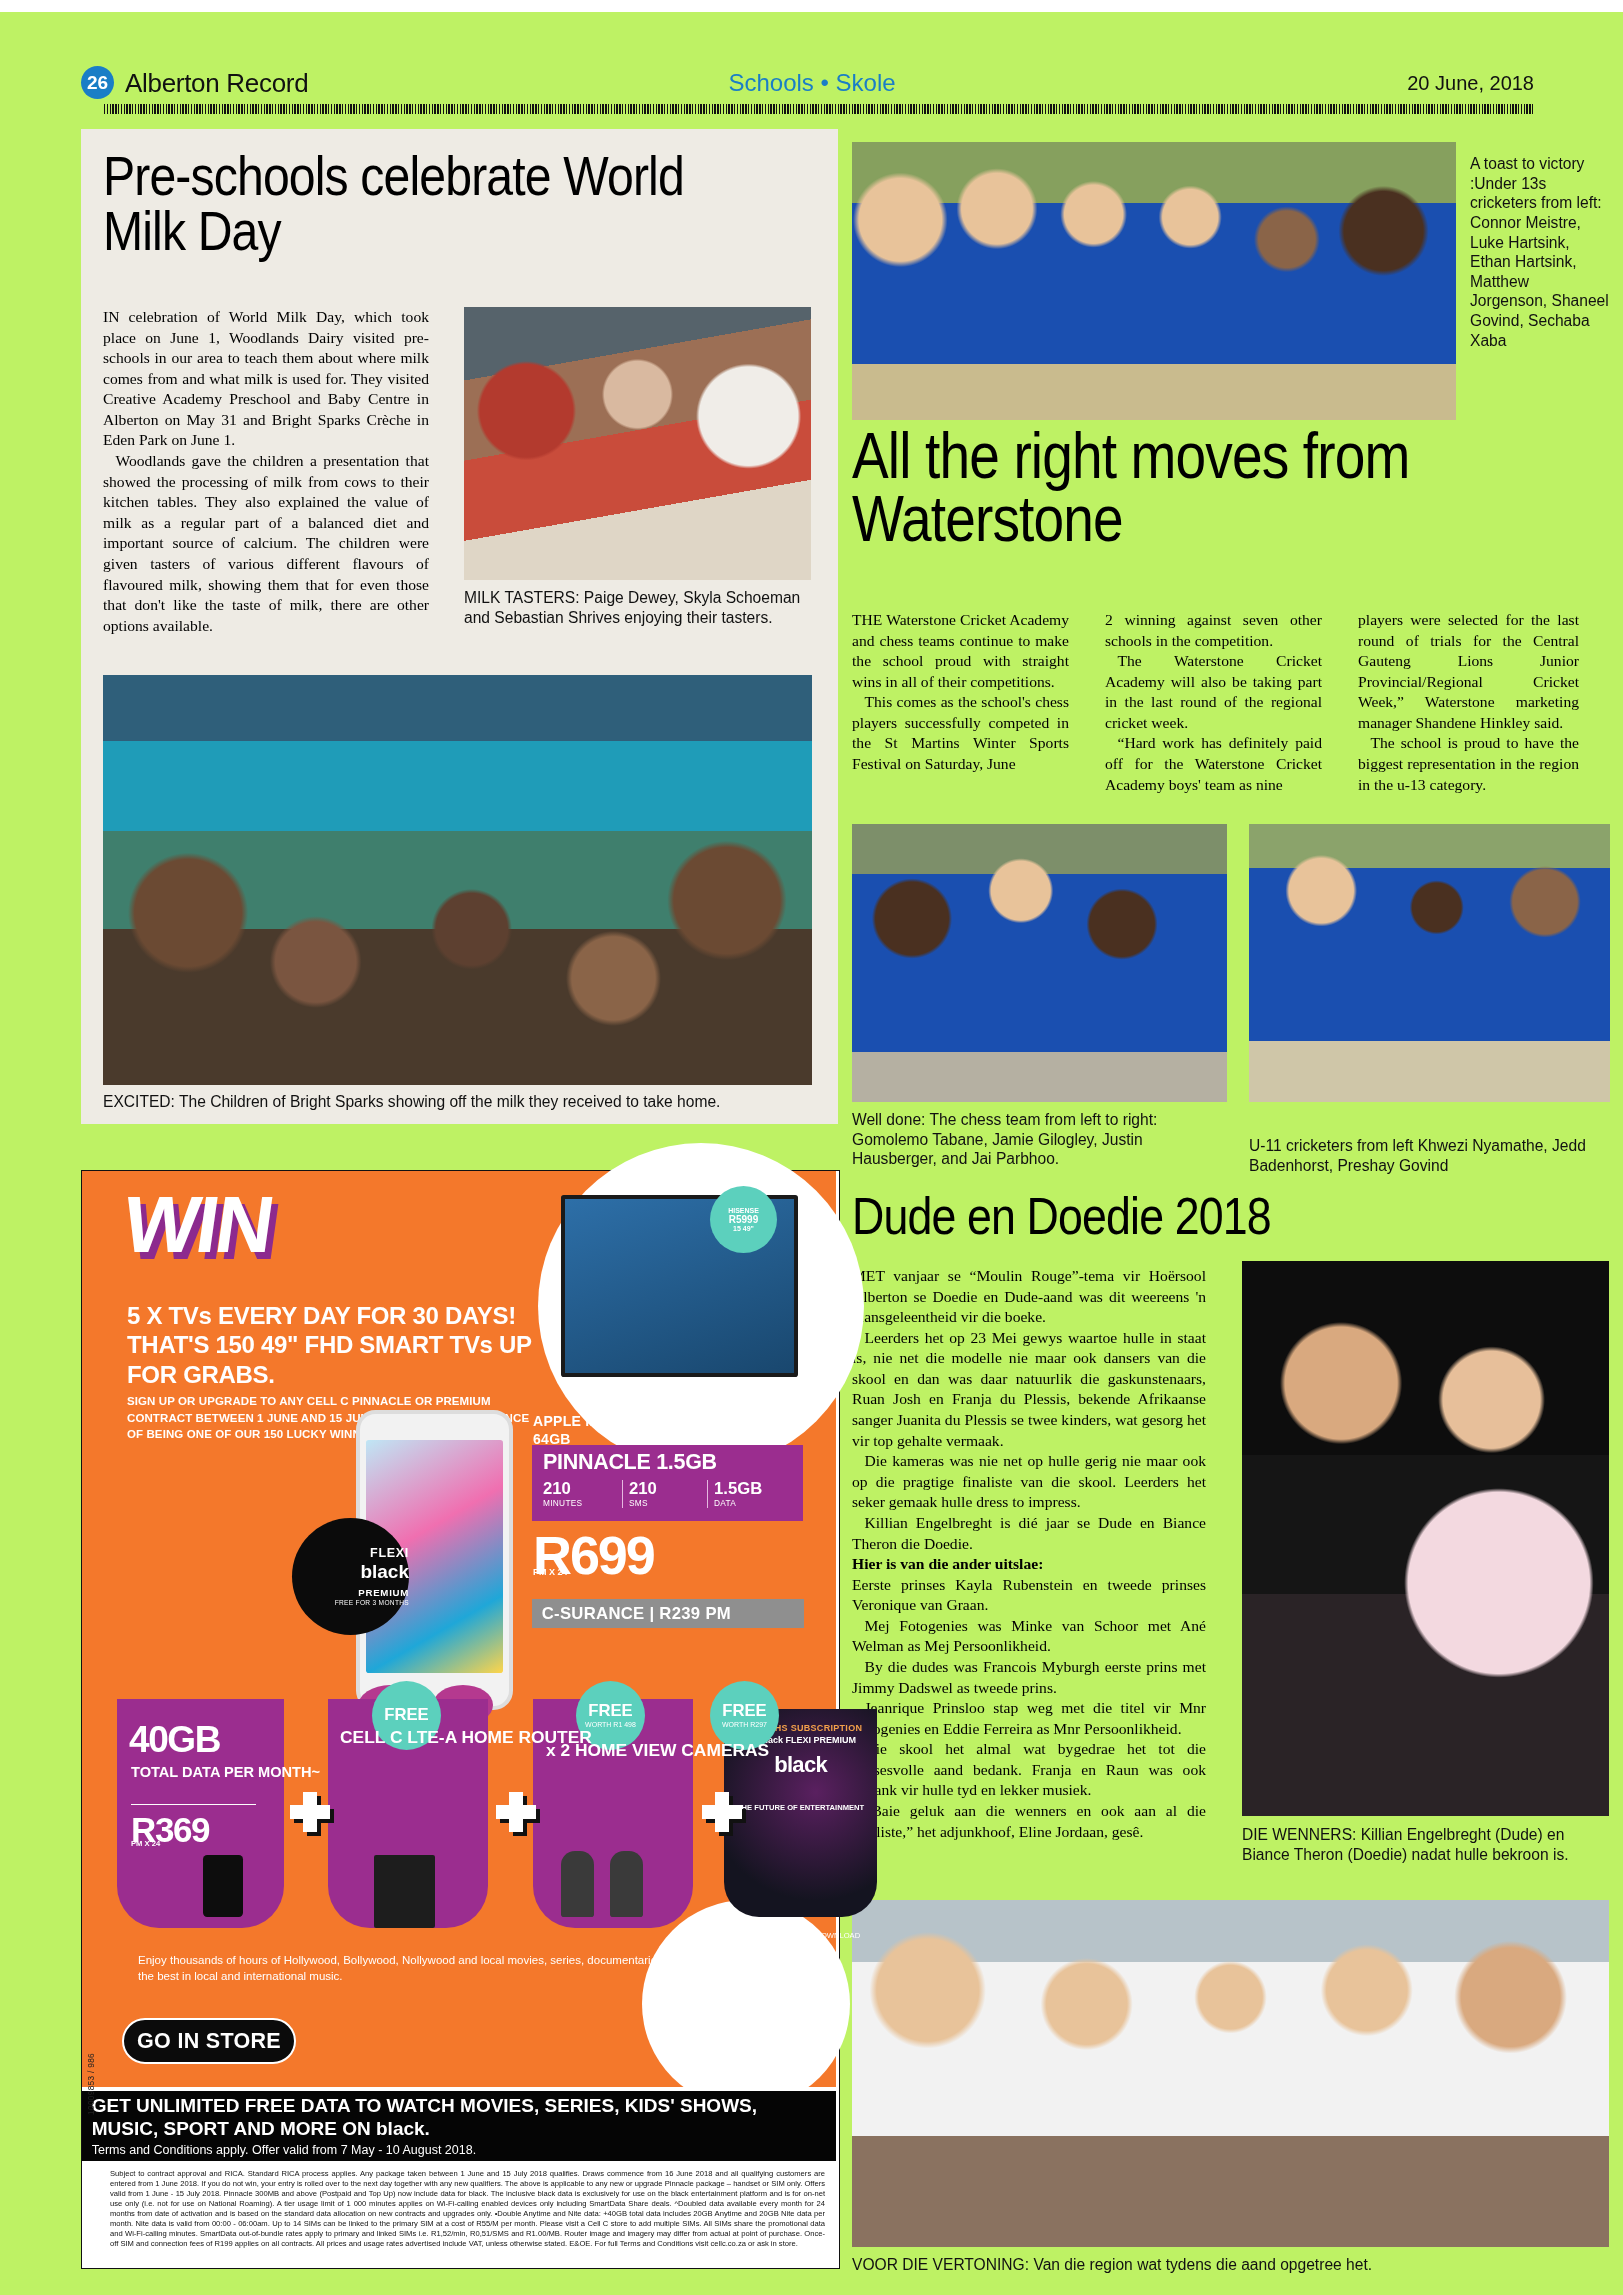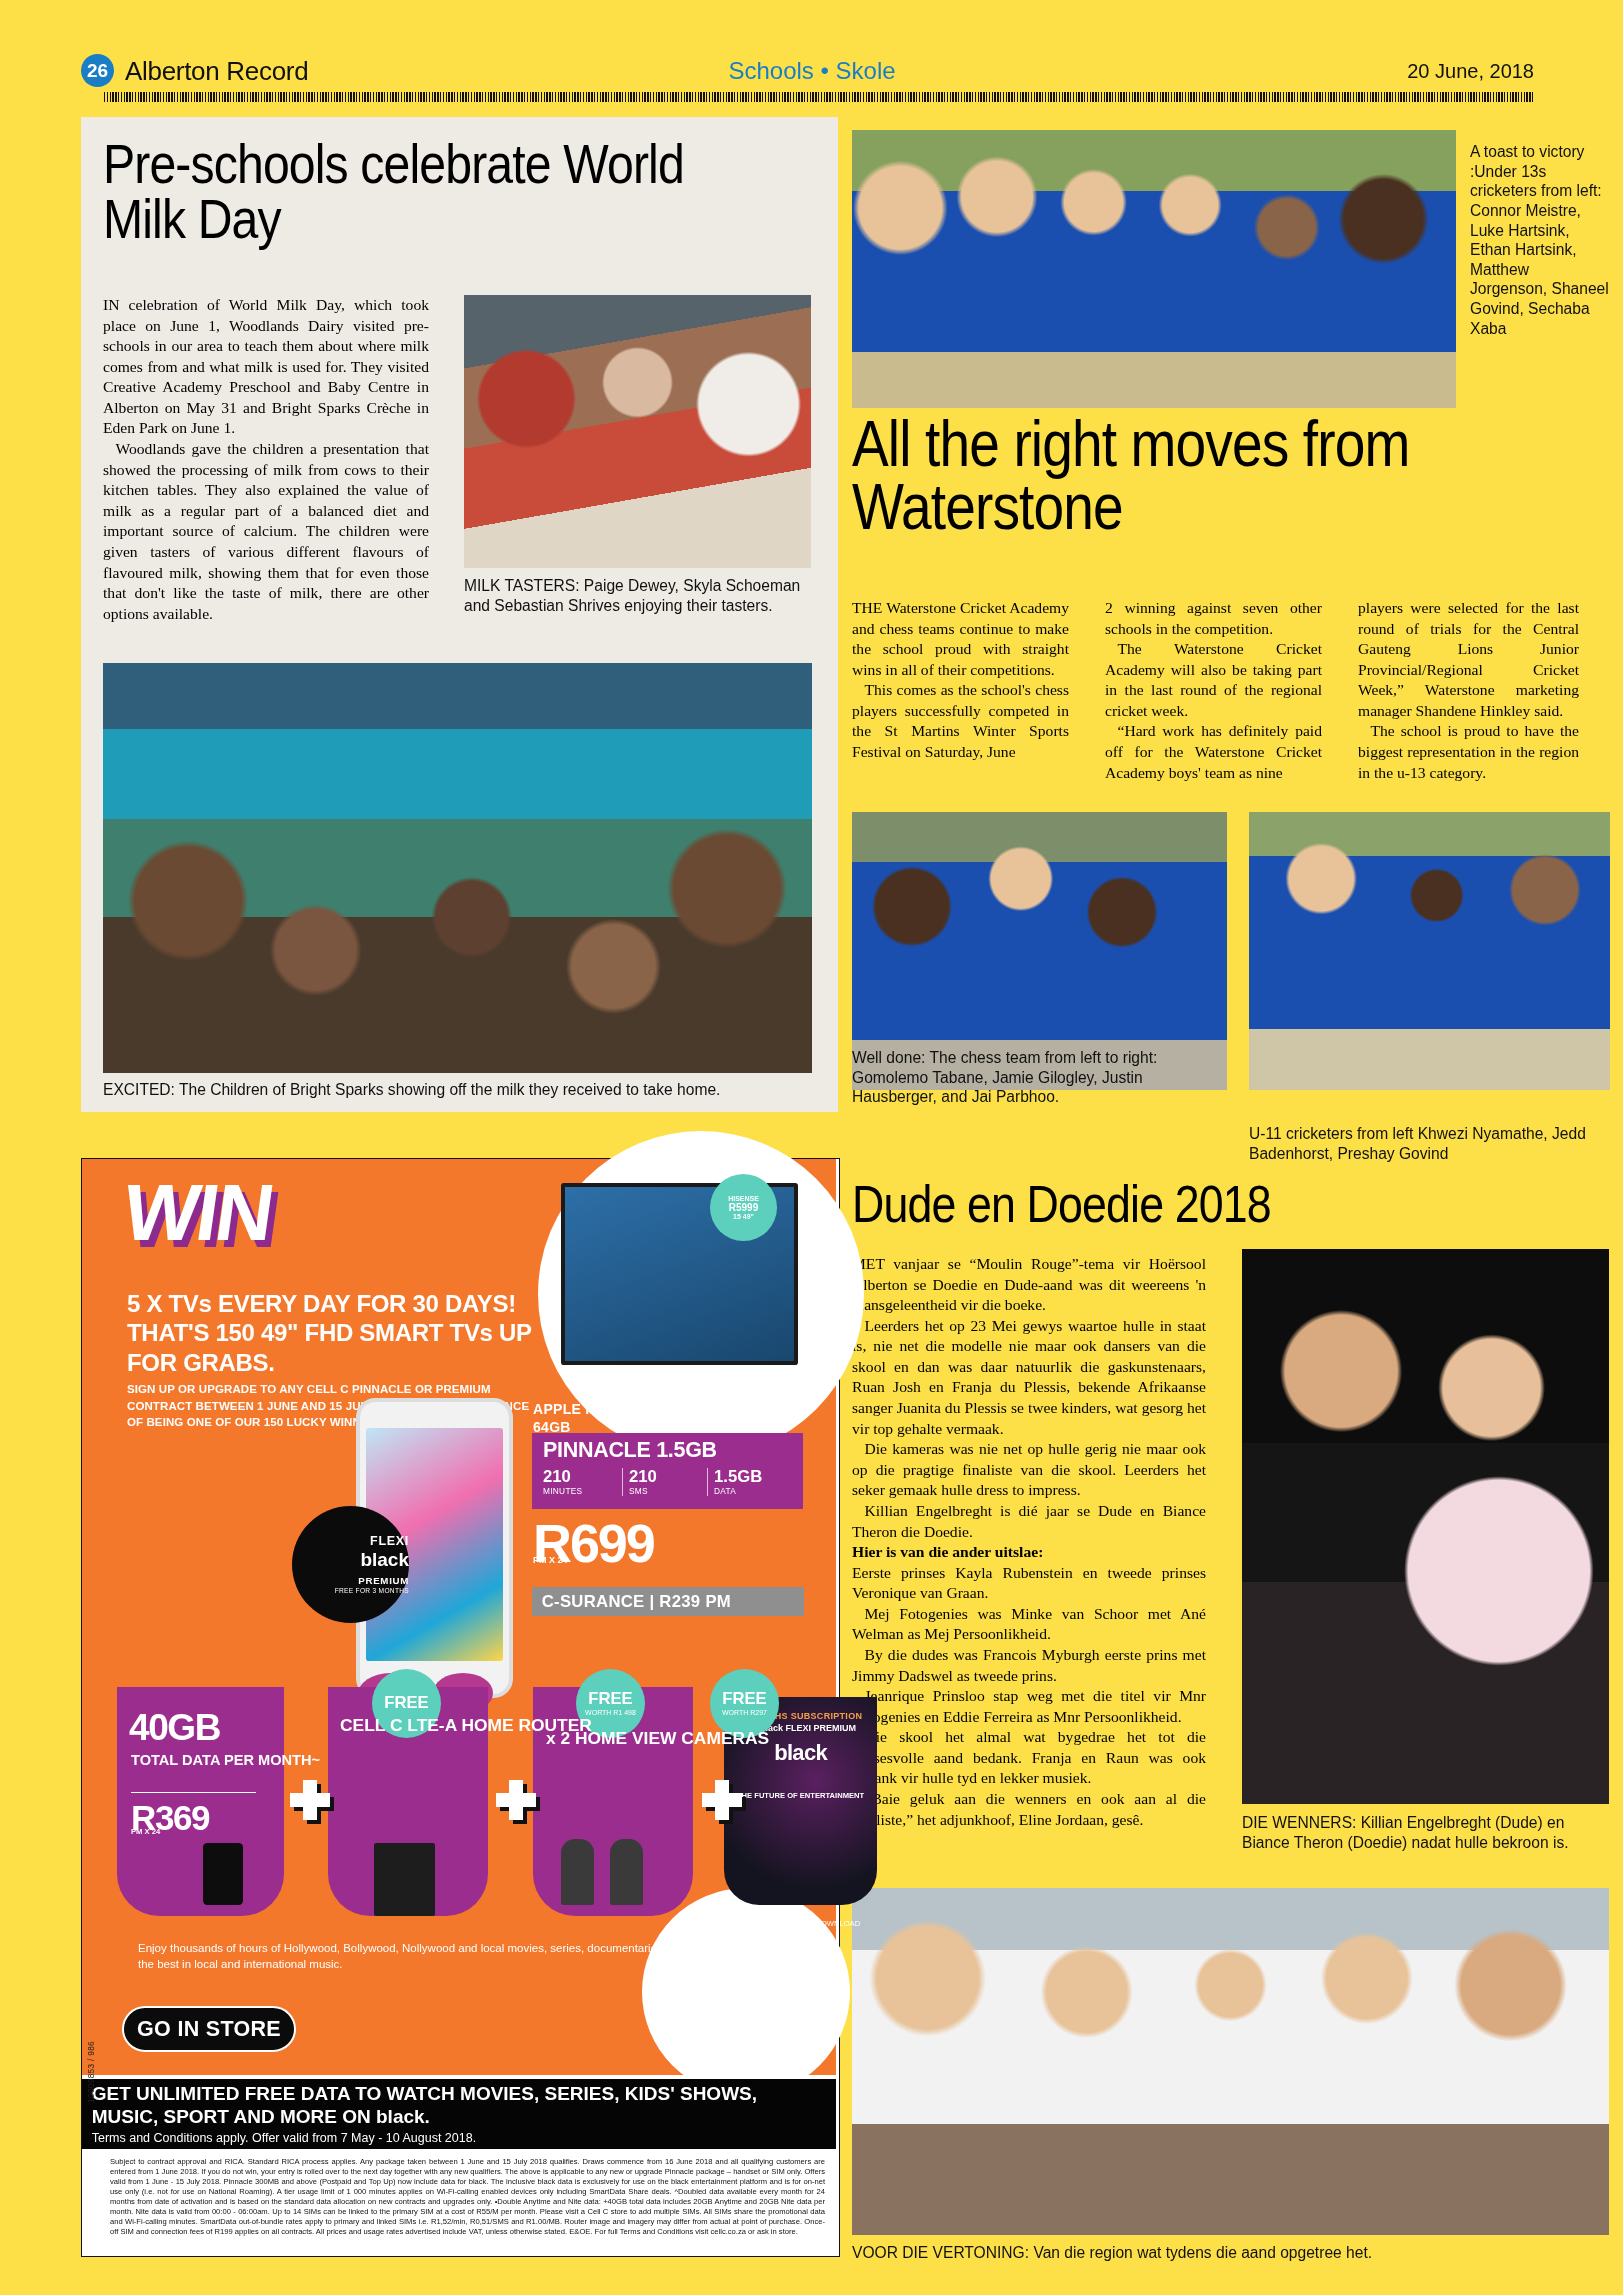--- a/index.html
+++ b/index.html
@@ -3,21 +3,21 @@
 <meta charset="utf-8">
 <style>
   html,body{margin:0;padding:0;}
   body{
     width:1624px;height:2295px;
     background:#ffffff;
     font-family:"Liberation Serif", serif;
     position:relative;
     overflow:hidden;
   }
-  .page{position:absolute;inset:0;background:#fde047;}
+  .page{position:absolute;inset:0;background:#bef264;margin-top:12px;}
 
   
   .masthead{position:absolute;left:0;top:50px;width:1624px;height:42px;}
   .page-badge{
     position:absolute;left:81px;top:54px;width:33px;height:33px;border-radius:50%;
     background:#1a7ec6;color:#fff;font-family:"Liberation Sans",sans-serif;
     font-weight:bold;font-size:19px;display:flex;align-items:center;justify-content:center;
   }
   .paper-name{
     position:absolute;left:125px;top:56px;font-family:"Liberation Sans",sans-serif;
@@ -72,21 +72,21 @@
   #photo-u13{left:852px;top:130px;width:604px;height:278px;}
   #cap-u13{left:1470px;top:142px;width:139px;}
 
   #hl-waterstone{left:852px;top:413px;font-size:64px;width:923px;}
 
   #wat-c1{left:852px;top:598px;width:217px;}
   #wat-c2{left:1105px;top:598px;width:217px;}
   #wat-c3{left:1358px;top:598px;width:221px;}
 
   #photo-chess{left:852px;top:812px;width:375px;height:278px;}
-  #cap-chess{left:852px;top:1048px;width:378px;}
+  #cap-chess{left:852px;top:1098px;width:378px;}
 
   #photo-u11{left:1249px;top:812px;width:361px;height:278px;}
   #cap-u11{left:1249px;top:1124px;width:367px;}
 
   
   #hl-dude{left:852px;top:1179px;font-size:52px;width:888px;}
   #dude-body{left:852px;top:1254px;width:354px;}
   #photo-wenners{left:1242px;top:1249px;width:367px;height:555px;}
   #cap-wenners{left:1242px;top:1813px;width:371px;}
   #photo-vertoning{left:852px;top:1888px;width:757px;height:347px;}

